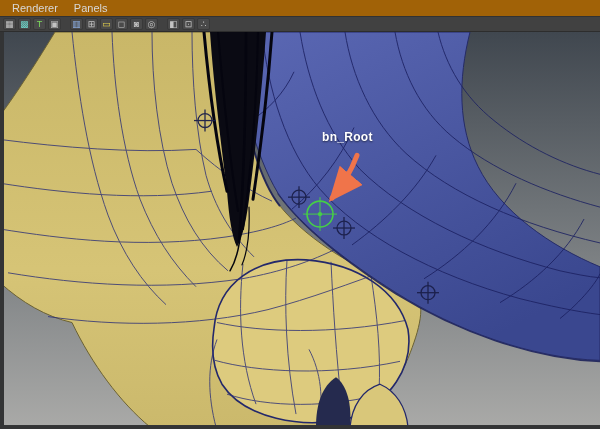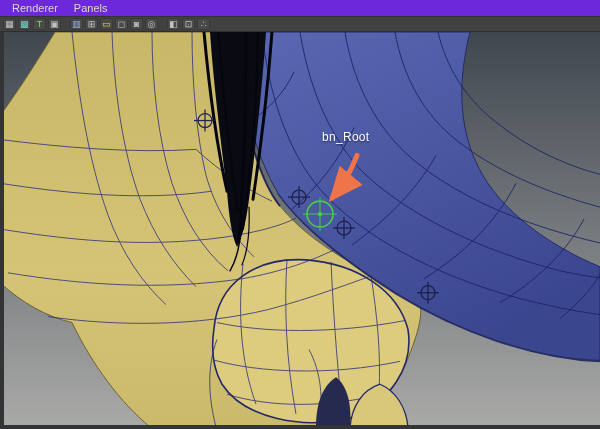--- a/index.html
+++ b/index.html
@@ -1,35 +1,35 @@
 <!DOCTYPE html>
 <html><head>
 <meta charset="utf-8">
 <style>
   html,body{margin:0;padding:0;background:#2b2b2b;}
   body{width:600px;height:429px;overflow:hidden;font-family:"Liberation Sans",sans-serif;}
   .window{width:600px;height:429px;display:flex;flex-direction:column;background:#3b3b3b;}
 
   
-  .menubar{height:17px;background:#6d28d9;border-bottom:1px solid #323232;
+  .menubar{height:17px;background:#a16207;border-bottom:1px solid #323232;
            display:flex;align-items:center;padding:0 4px;box-sizing:border-box;}
   .menu-item{color:#d8d8d8;font-size:11px;line-height:16px;padding:0 8px;cursor:default;white-space:nowrap;}
 
   
   .toolbar{height:15px;background:#414141;border-bottom:1px solid #2d2d2d;
            display:flex;align-items:center;padding:0 3px;gap:2px;box-sizing:border-box;}
   .tbtn{width:13px;height:12px;background:#4a4a4a;border:1px solid #393939;border-radius:2px;
         color:#c2c2c2;font-size:9px;line-height:10px;text-align:center;box-sizing:border-box;overflow:hidden;}
   .tsep{width:5px;height:12px;}
   .g-green{color:#7ddb5c}.g-teal{color:#6fd3c9}.g-yellow{color:#e8d44a}.g-blue{color:#8fb2e8}
 
   
   .viewport{position:relative;width:600px;height:397px;background:#777;}
   .viewport svg{position:absolute;inset:0;width:100%;height:100%;display:block;}
-  .joint-label{position:absolute;left:322px;top:98px;color:#ffffff;font-size:12px;font-weight:normal;
+  .joint-label{position:absolute;left:322px;top:98px;color:#ffffff;font-size:12px;font-weight:bold;
                letter-spacing:.3px;text-shadow:0 1px 2px rgba(0,0,0,.55);}
 </style>
 </head>
 <body>
 
 <div class="window">
 
   <div class="menubar">
     <span class="menu-item">Renderer</span>
     <span class="menu-item">Panels</span>

